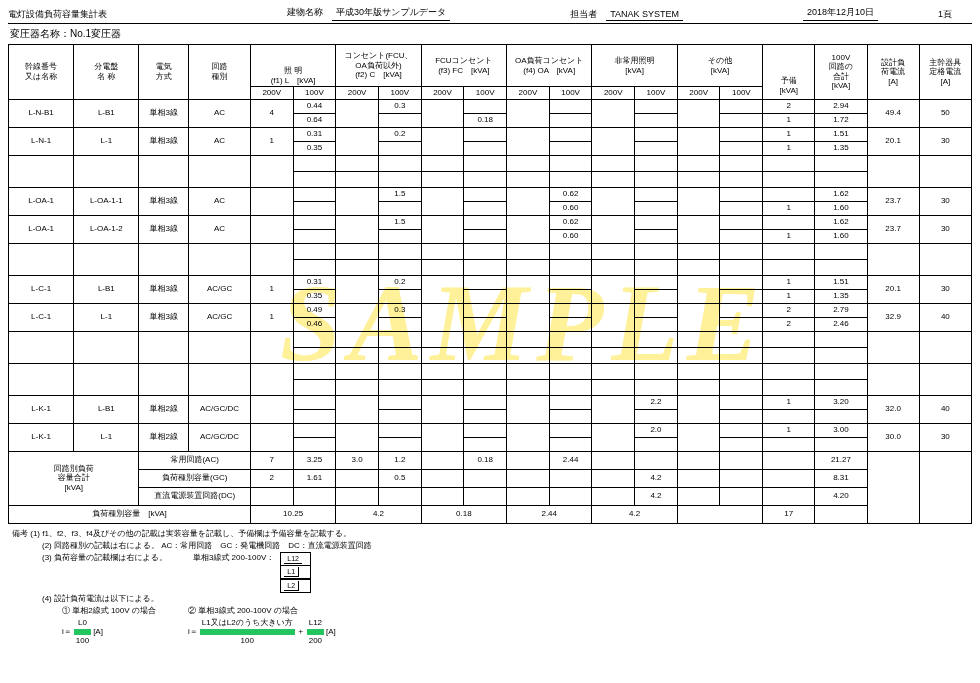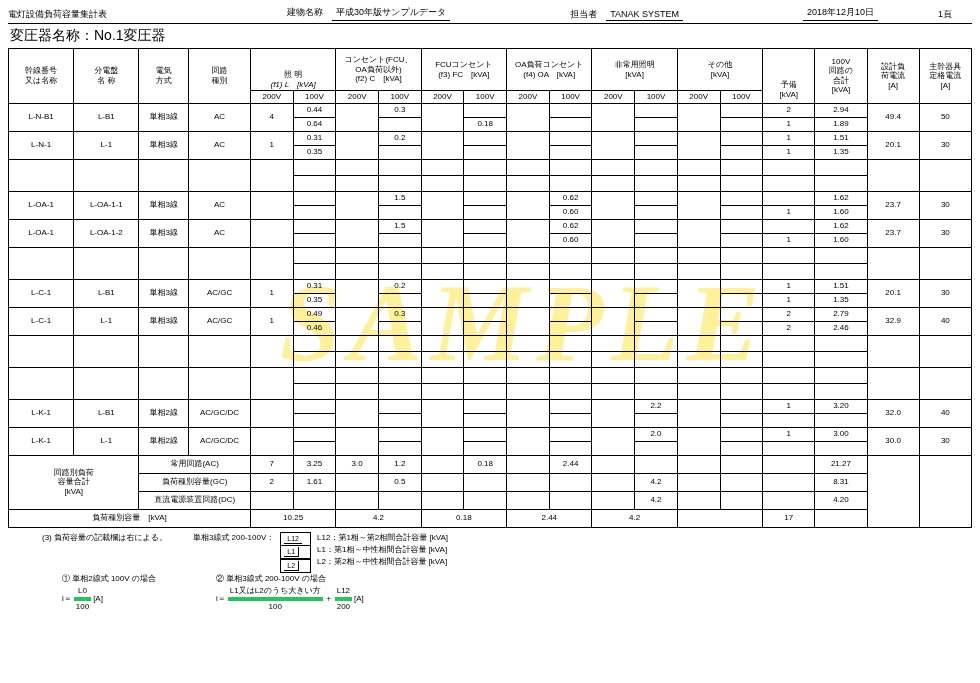--- a/index.html
+++ b/index.html
@@ -11,21 +11,21 @@
 td,th{border:1px solid #000;font-size:8px;text-align:center;padding:1px 2px;vertical-align:middle;font-weight:normal;line-height:1.2}
 .h2{height:18px}
 .h1{height:14px}
 .br-dashed{border-bottom-style:dashed}
 .empty-row td{height:16px}
 .notes{font-size:8px;margin-top:4px;line-height:1.5;padding-left:4px}
 .sample{position:absolute;top:260px;left:280px;font-size:110px;font-weight:bold;color:rgba(255,235,120,0.75);font-style:italic;letter-spacing:8px;font-family:"Times New Roman",serif;pointer-events:none;z-index:0}
 .tbl-wrap{position:relative;z-index:1}
 .formula{font-size:8px;display:inline-block;vertical-align:middle}
 .frac{display:inline-block;text-align:center;vertical-align:middle;margin:0 2px}
-.frac .num{border-bottom:4px solid #22c55e;padding:0 2px}
+.frac .num{border-bottom:6px solid #22c55e;padding:0 2px}
 .frac .den{padding:0 2px}
 .box{border:1px solid #000;display:inline-block;padding:0;font-size:7px;line-height:1;vertical-align:middle}
 .box div{border-bottom:1px solid #000;padding:1px 3px}
 .box div:last-child{border-bottom:none}
 .boxrow{display:flex}
 .boxrow>div{border-right:1px solid #000;padding:1px 3px}
 .boxrow>div:last-child{border-right:none}
 </style>
 </head>
 <body>
@@ -37,21 +37,21 @@
   <div style="flex:0 0 140px"></div>
   <div><span style="white-space: pre-line;">建物名称</span>　<span class="ul" style="white-space: pre-line;">平成30年版サンプルデータ</span></div>
   <div style="flex:1"></div>
   <div><span style="white-space: pre-line;">担当者</span>　<span class="ul" style="white-space: pre-line;">TANAK SYSTEM</span></div>
   <div style="flex:1"></div>
   <div class="ul" style="white-space: pre-line;">2018年12月10日</div>
   <div style="width:20px"></div>
   <div style="white-space: pre-line;">1頁</div>
 </div>
 
-<div class="subheader" style="margin: 3px 0px 3px 2px; font-size: 14px; white-space: pre-line;">変圧器名称：No.1変圧器</div>
+<div class="subheader" style="margin: 3px 0px 3px 2px; font-size: 10px; white-space: pre-line;">変圧器名称：No.1変圧器</div>
 
 <div class="tbl-wrap">
 <table>
 <colgroup>
 <col style="width:55px">
         <col style="width:55px">
         <col style="width:42px">
         <col style="width:52px">
 <col style="width:36px">
         <col style="width:36px">
@@ -75,21 +75,21 @@
 <th rowspan="3"><span style="white-space: pre-line;">幹線番号
 又は名称</span></th>
 <th rowspan="3"><span style="white-space: pre-line;">分電盤
 名 称</span></th>
 <th rowspan="3"><span style="white-space: pre-line;">電気
 方式</span></th>
 <th rowspan="3"><span style="white-space: pre-line;">回路
 種別</span></th>
 <th colspan="2">
             <div style="white-space: pre-line; margin-top: 20px;">照 明</div>
-            <div style="white-space: pre-line; font-style: italic;">(f1) L　[kVA]</div>
+            <div style="white-space: pre-line;">(f1) L　[kVA]</div>
           </th>
 <th colspan="2">
             <div style="white-space: pre-line;">コンセント(FCU、
 OA負荷以外)</div>
             <div style="white-space: pre-line;">(f2) C　[kVA]</div>
           </th>
 <th colspan="2">
             <div style="white-space: pre-line;">FCUコンセント</div>
             <div style="white-space: pre-line;">(f3) FC　[kVA]</div>
           </th>
@@ -166,21 +166,21 @@
           <td rowspan="2">50</td>
         </tr>
         <tr class="h1">
           <td>0.64</td>
           <td></td>
           <td>0.18</td>
           <td></td>
           <td></td>
           <td></td>
           <td>1</td>
-          <td>1.89</td>
+          <td>1.72</td>
         </tr>
         <tr class="h1">
           <td rowspan="2">L-N-1</td>
           <td rowspan="2">L-1</td>
           <td rowspan="2">単相3線</td>
           <td rowspan="2">AC</td>
           <td rowspan="2">1</td>
           <td class="br-dashed">0.31</td>
           <td rowspan="2"></td>
           <td class="br-dashed">0.2</td>
@@ -614,43 +614,41 @@
  <td colspan="2" style="white-space: pre-line;">4.2</td>
  <td colspan="2"></td>
  <td style="white-space: pre-line;">17</td>
  <td></td>
 </tr>
 </tbody>
 </table>
 </div>
 
 <div class="notes">
+<div style="white-space: pre-line;">備考 (1) f1、f2、f3、f4及びその他の記載は実装容量を記載し、予備欄は予備容量を記載する。</div>
+<div style="padding-left: 30px; white-space: pre-line;">(2) 回路種別の記載は右による。 AC：常用回路　GC：発電機回路　DC：直流電源装置回路</div>
 <div style="padding-left:30px;display:flex;align-items:flex-start;gap:6px">
   <span style="white-space: pre-line;">(3) 負荷容量の記載欄は右による。</span>
   <span style="margin-left: 20px; white-space: pre-line;">単相3線式 200-100V：</span>
   <span class="box">
     <div class="boxrow">
           <div style="border-bottom:1px solid #000">L12</div>
         </div>
     <div class="boxrow">
           <div>L1</div>
           <div>&nbsp;</div>
         </div>
     <div class="boxrow" style="border-top:1px solid #000">
           <div>L2</div>
           <div>&nbsp;</div>
         </div>
   </span>
-  <span style="display:inline-block">
-    <div style="white-space: pre-line;">L12：第1相～第2相間合計容量 [kVA]</div>
-    <div style="white-space: pre-line;">L1：第1相～中性相間合計容量 [kVA]</div>
-    <div style="white-space: pre-line;">L2：第2相～中性相間合計容量 [kVA]</div>
-  </span>
 </div>
-<div style="padding-left:50px;display:flex;gap:60px;align-items:flex-start">
+<div style="padding-left: 30px; white-space: pre-line;">(4) 設計負荷電流は以下による。</div>
+<div style="padding-left:50px;display:flex;gap:32px;align-items:flex-start">
   <div>
     <div style="white-space: pre-line;">① 単相2線式 100V の場合</div>
     <div class="formula">i＝<span class="frac"><div class="num" style="white-space: pre-line;">L0</div><div class="den" style="white-space: pre-line;">100</div></span><span style="white-space: pre-line;">[A]</span></div>
   </div>
   <div>
     <div style="white-space: pre-line;">② 単相3線式 200-100V の場合</div>
     <div class="formula">i＝<span class="frac"><div class="num" style="white-space: pre-line;">L1又はL2のうち大きい方</div><div class="den" style="white-space: pre-line;">100</div></span>＋<span class="frac"><div class="num" style="white-space: pre-line;">L12</div><div class="den" style="white-space: pre-line;">200</div></span><span style="white-space: pre-line;">[A]</span></div>
   </div>
 </div>
 </div>

